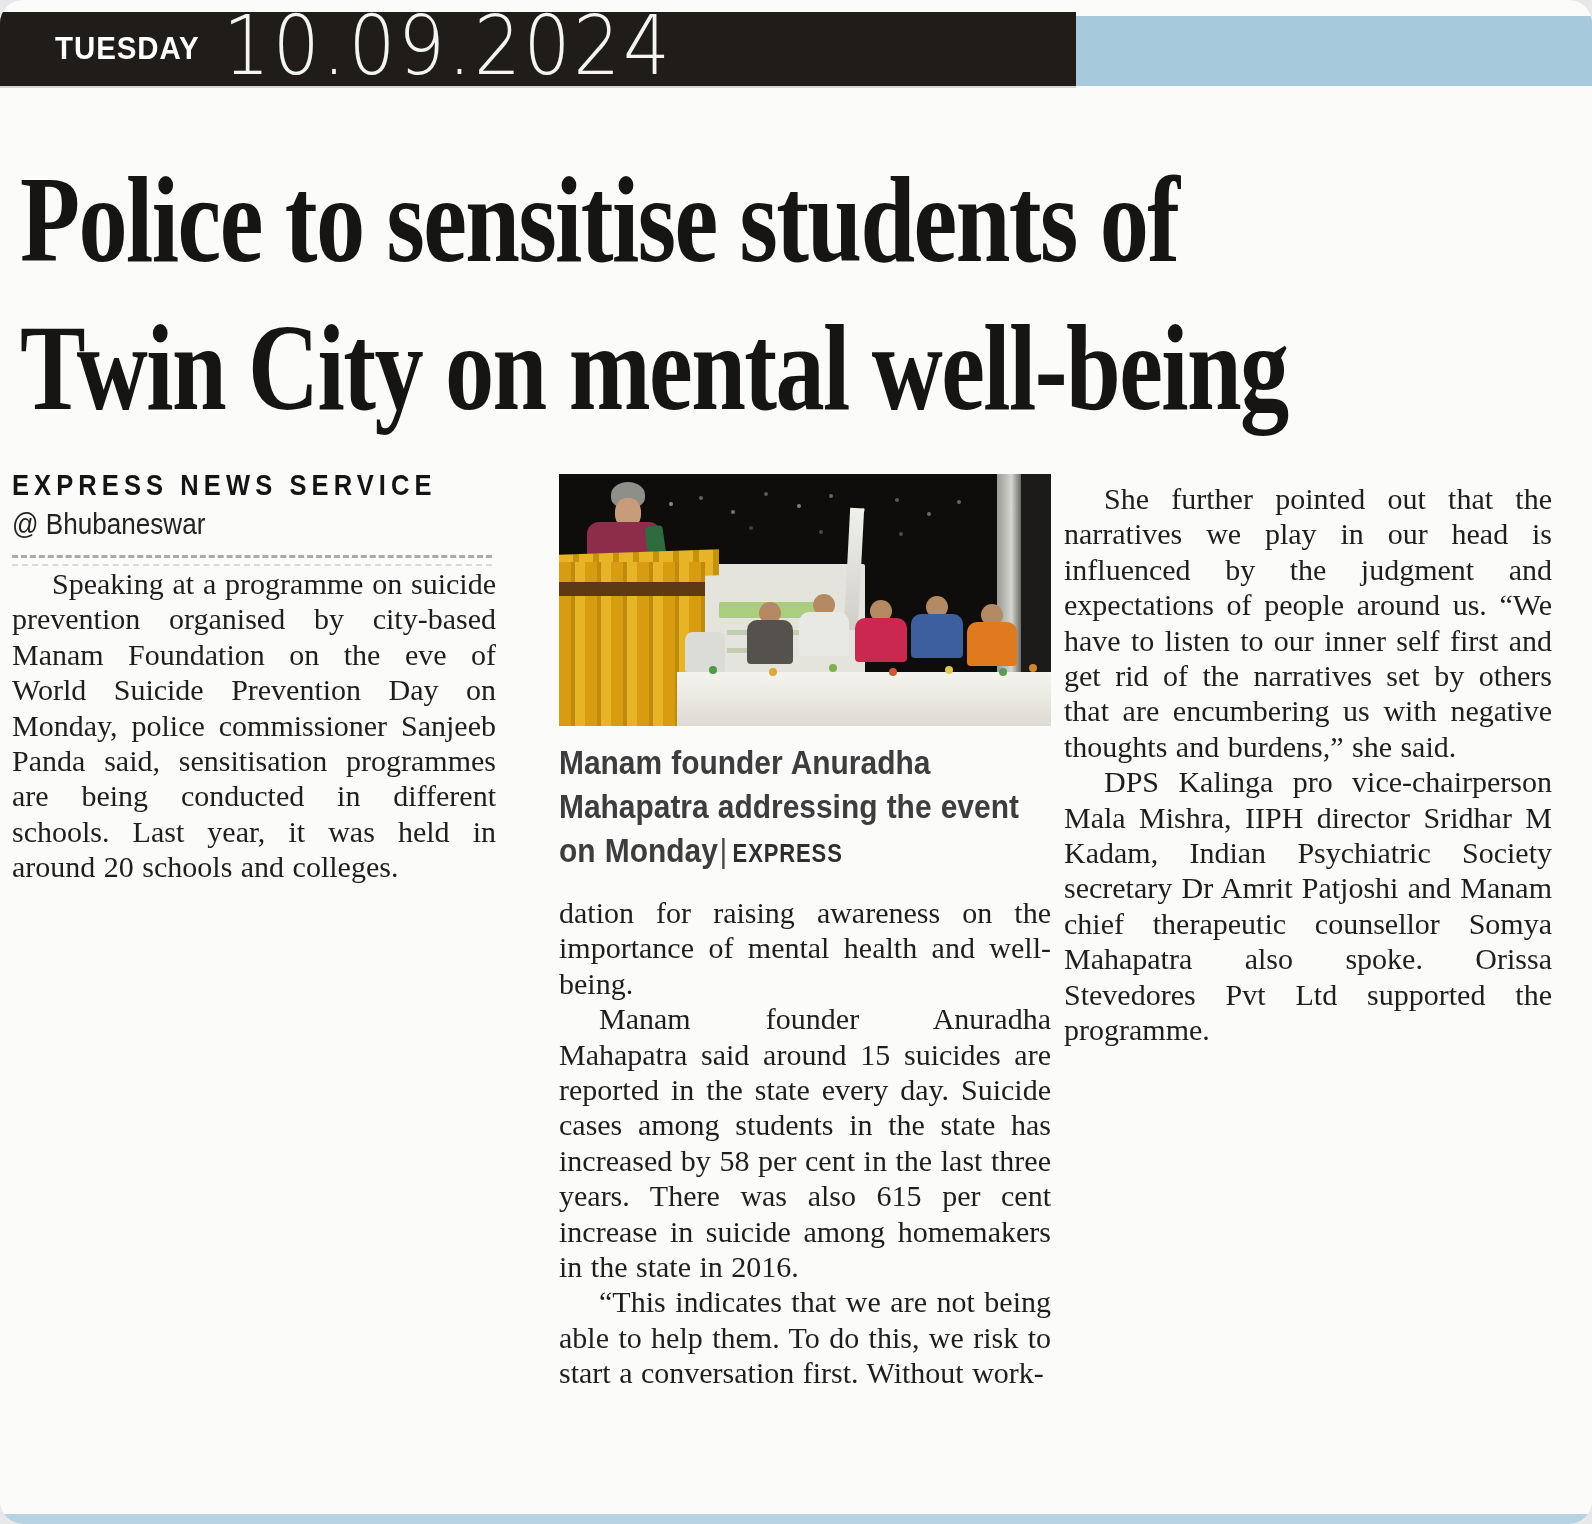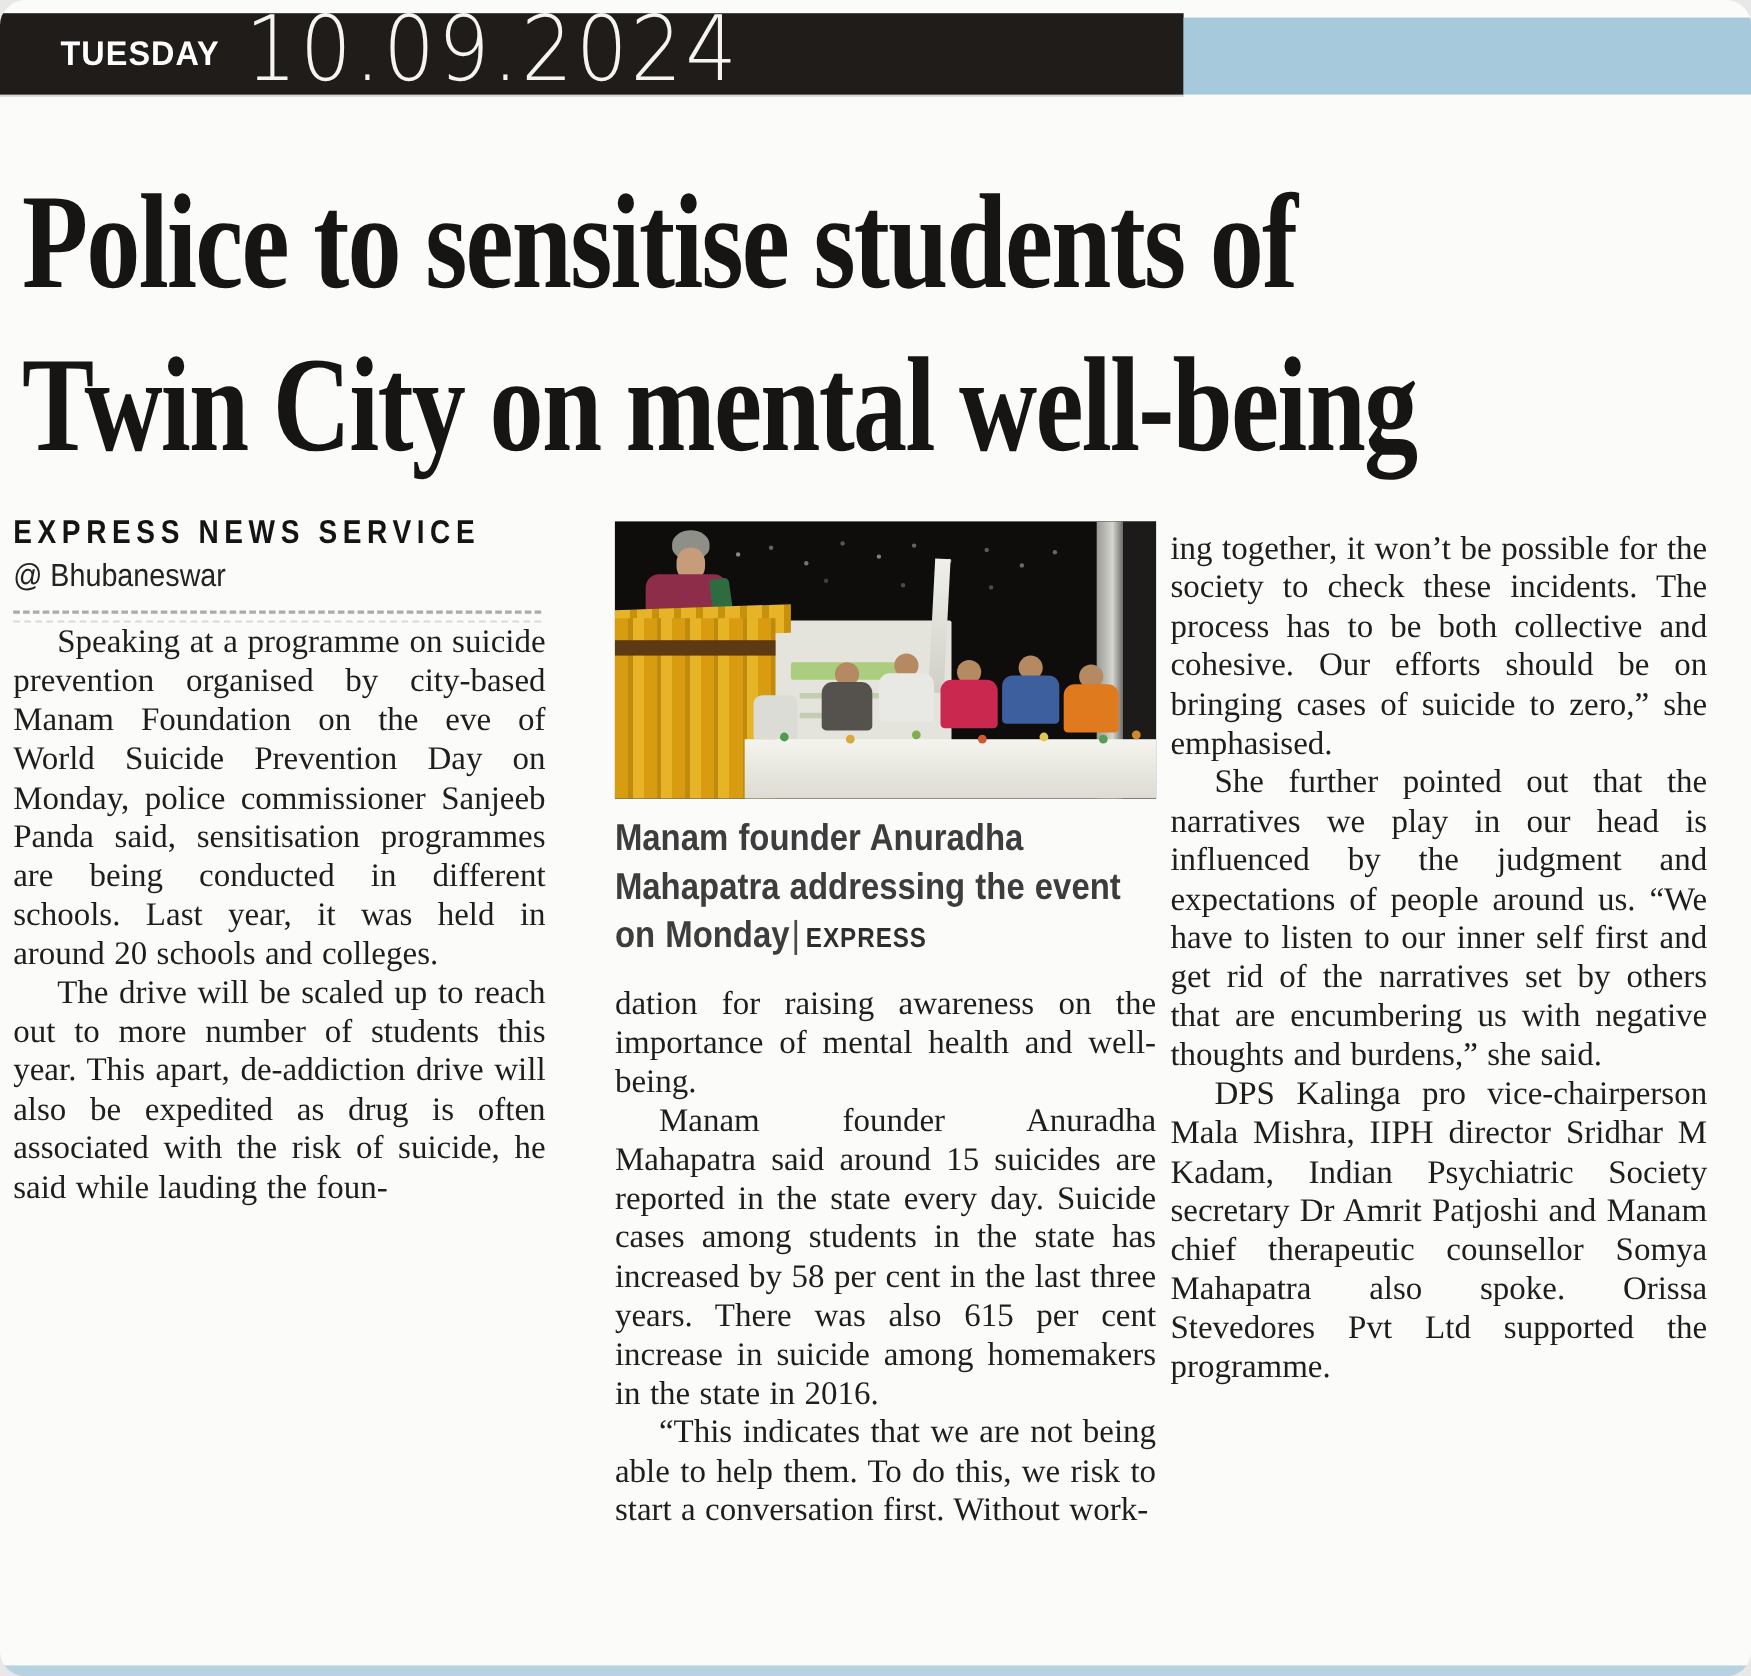--- a/index.html
+++ b/index.html
@@ -184,21 +184,20 @@
   <div class="headline">
     <div>Police to sensitise students of</div>
     <div>Twin City on mental well-being</div>
   </div>
 
   <div class="col col1">
     <div class="agency">EXPRESS NEWS SERVICE</div>
     <div class="location">@ Bhubaneswar</div>
     <div class="dot-rule"></div>
     <p class="para indent">Speaking at a programme on suicide prevention organised by city-based Manam Foundation on the eve of World Suicide Prevention Day on Monday, police commissioner Sanjeeb Panda said, sensitisation programmes are being conducted in different schools. Last year, it was held in around 20 schools and colleges.</p>
-    <p class="para indent">The drive will be scaled up to reach out to more number of students this year. This apart, de-addiction drive will also be expedited as drug is often associated with the risk of suicide, he said while lauding the foun-</p>
   </div>
 
   <div class="col col2">
     <figure class="figure">
       <div class="photo">
         <div class="stage-lights"></div>
         <div class="screen">
           <div class="screen-band"></div>
           <div class="screen-line" style="top:66px"></div>
           <div class="screen-line" style="top:84px;width:60px"></div>
@@ -240,19 +239,18 @@
       <figcaption class="caption">
         <span>Manam founder Anuradha Mahapatra addressing the event on Monday</span><span class="credit-sep">|</span><span class="credit">EXPRESS</span>
       </figcaption>
     </figure>
     <p class="para body-start">dation for raising awareness on the importance of mental health and well-being.</p>
     <p class="para indent">Manam founder Anuradha Mahapatra said around 15 suicides are reported in the state every day. Suicide cases among students in the state has increased by 58 per cent in the last three years. There was also 615 per cent increase in suicide among homemakers in the state in 2016.</p>
     <p class="para indent">“This indicates that we are not being able to help them. To do this, we risk to start a conversation first. Without work-</p>
   </div>
 
   <div class="col col3">
-    <p class="para">ing together, it won’t be possible for the society to check these incidents. The process has to be both collective and cohesive. Our efforts should be on bringing cases of suicide to zero,” she emphasised.</p>
     <p class="para indent">She further pointed out that the narratives we play in our head is influenced by the judgment and expectations of people around us. “We have to listen to our inner self first and get rid of the narratives set by others that are encumbering us with negative thoughts and burdens,” she said.</p>
     <p class="para indent">DPS Kalinga pro vice-chairperson Mala Mishra, IIPH director Sridhar M Kadam, Indian Psychiatric Society secretary Dr Amrit Patjoshi and Manam chief therapeutic counsellor Somya Mahapatra also spoke. Orissa Stevedores Pvt Ltd supported the programme.</p>
   </div>
 
   <div class="bottom-strip"></div>
 </div>
 
 </body></html>

